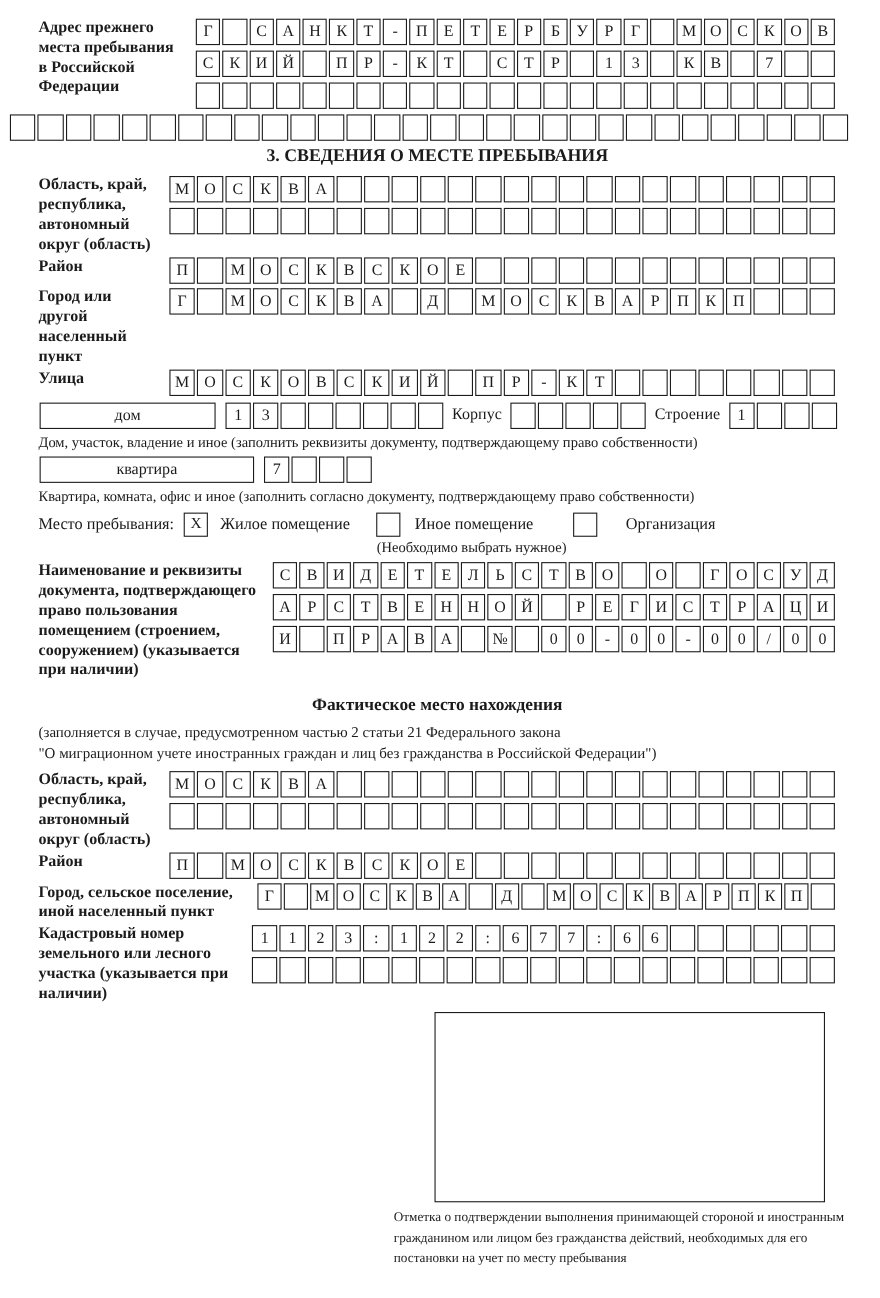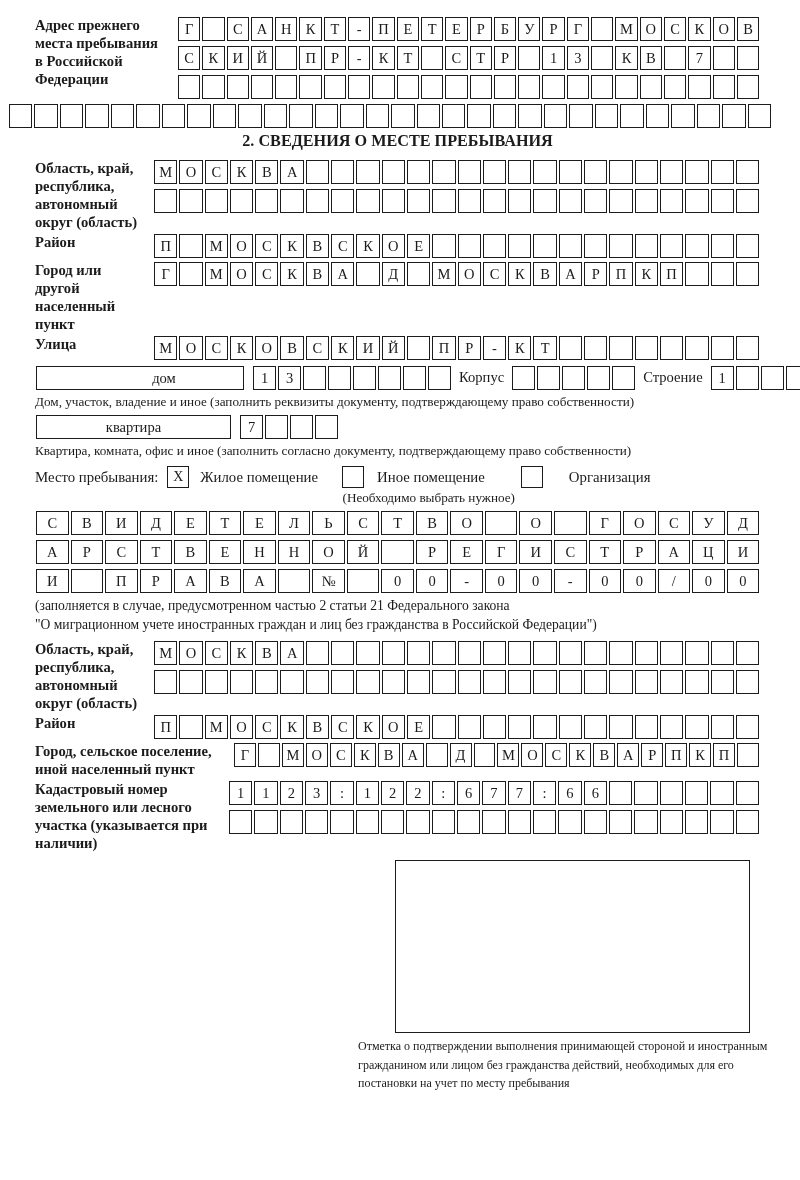--- a/index.html
+++ b/index.html
@@ -25,21 +25,21 @@
   .fullrow{margin-left:-27px;margin-right:-12px;margin-top:3px;}
 
   .caption{font-size:13.2px;line-height:17px;margin:2px 0 3px;}
   .center{text-align:center;}
   .h2{text-align:center;font-weight:bold;font-size:16.2px;margin:3px 0 8px;}
   .h3{text-align:center;font-weight:bold;font-size:15.8px;margin:14px 0 6px;}
 
   .domrow,.kvrow{display:flex;align-items:flex-start;margin-top:4px;margin-bottom:1px;}
   .widebox{height:22px;border:1.6px solid #1c1c1c;display:flex;align-items:center;
            justify-content:center;font-size:14.6px;margin:1px 8px 1px 1px;box-sizing:content-box;}
-  .wb160{width:158px;flex:none;padding-left:48px;}
+  .wb160{width:158px;flex:none;}
   .wb195{width:193px;flex:none;}
   .inlabel{font-size:14.6px;line-height:25px;padding:0 7px;white-space:nowrap;}
 
   .stayrow{display:flex;align-items:center;margin:7px 0 2px;font-size:14.8px;}
   .cb{width:20px;height:20px;border:1.6px solid #1c1c1c;display:flex;align-items:center;
       justify-content:center;font-size:14px;flex:none;}
   .cb.c1{margin:0 11px 0 9px;}
   .cb.c2{margin:0 13px 0 24px;}
   .cb.c3{margin:0 26px 0 36px;}
   .staynote{font-size:13.2px;margin:1px 0 4px 150px;width:330px;text-align:right;}
@@ -166,21 +166,21 @@
       <div class="cell"></div>
       <div class="cell"></div>
       <div class="cell"></div>
       <div class="cell"></div>
       <div class="cell"></div>
       <div class="cell"></div>
       <div class="cell"></div>
       <div class="cell"></div>
     </div>
 
-  <div class="h2">2. СВЕДЕНИЯ О МЕСТЕ ПРЕБЫВАНИЯ</div>
+  <div class="h2">3. СВЕДЕНИЯ О МЕСТЕ ПРЕБЫВАНИЯ</div>
 
   <div class="field">
     <div class="flabel w118">Область, край, республика, автономный округ (область)</div>
     <div class="rows">
       <div class="brow">
           <div class="cell">М</div>
           <div class="cell">О</div>
           <div class="cell">С</div>
           <div class="cell">К</div>
           <div class="cell">В</div>
@@ -375,20 +375,21 @@
     <div class="cb c1">X</div>
     <span>Жилое помещение</span>
     <div class="cb c2"></div>
     <span>Иное помещение</span>
     <div class="cb c3"></div>
     <span>Организация</span>
   </div>
   <div class="staynote">(Необходимо выбрать нужное)</div>
 
   <div class="field">
+    <div class="flabel w212">Наименование и реквизиты документа, подтверждающего право пользования помещением (строением, сооружением) (указывается при наличии)</div>
     <div class="rows">
       <div class="brow">
           <div class="cell">С</div>
           <div class="cell">В</div>
           <div class="cell">И</div>
           <div class="cell">Д</div>
           <div class="cell">Е</div>
           <div class="cell">Т</div>
           <div class="cell">Е</div>
           <div class="cell">Л</div>
@@ -448,20 +449,21 @@
           <div class="cell">-</div>
           <div class="cell">0</div>
           <div class="cell">0</div>
           <div class="cell">/</div>
           <div class="cell">0</div>
           <div class="cell">0</div>
         </div>
     </div>
   </div>
 
+  <div class="h3">Фактическое место нахождения</div>
   <div class="notecenter">(заполняется в случае, предусмотренном частью 2 статьи 21 Федерального закона</div>
   <div class="notecenter" style="margin-bottom:6px;">"О миграционном учете иностранных граждан и лиц без гражданства в Российской Федерации")</div>
 
   <div class="field">
     <div class="flabel w118">Область, край, республика, автономный округ (область)</div>
     <div class="rows">
       <div class="brow">
           <div class="cell">М</div>
           <div class="cell">О</div>
           <div class="cell">С</div>

